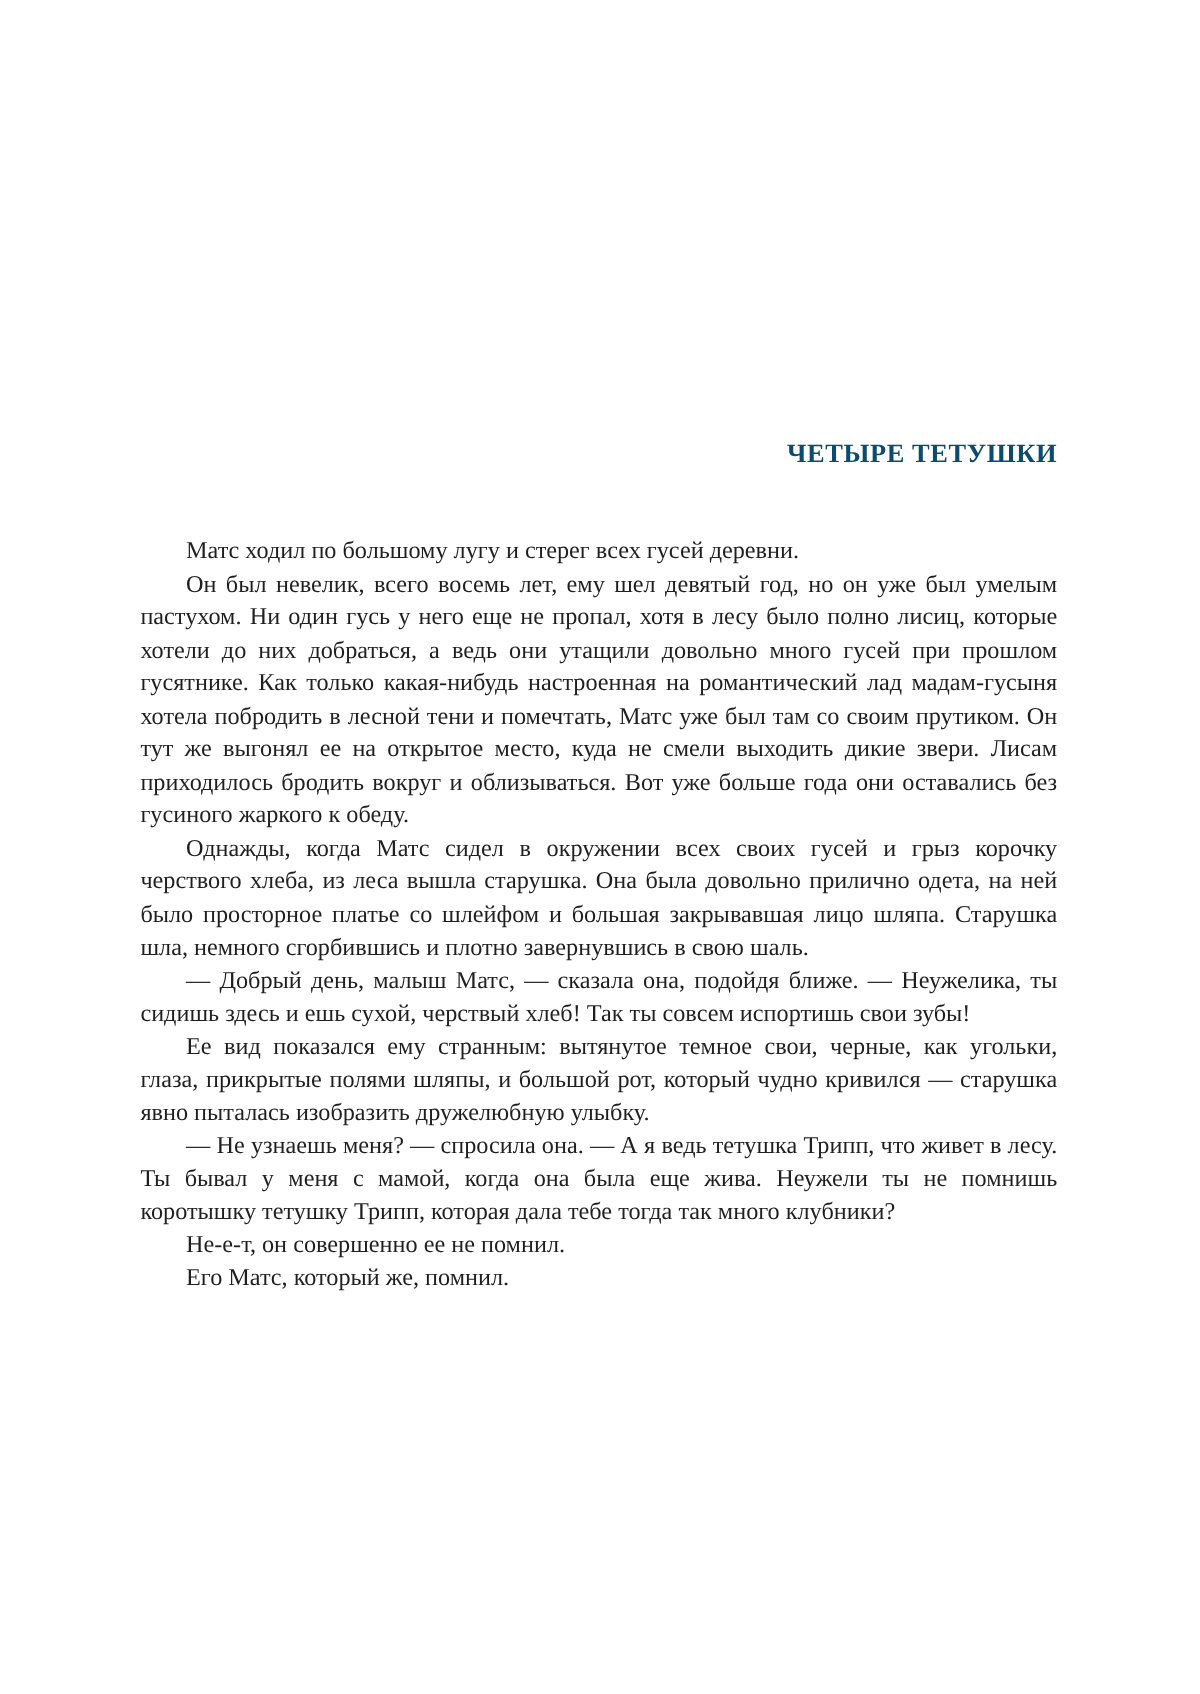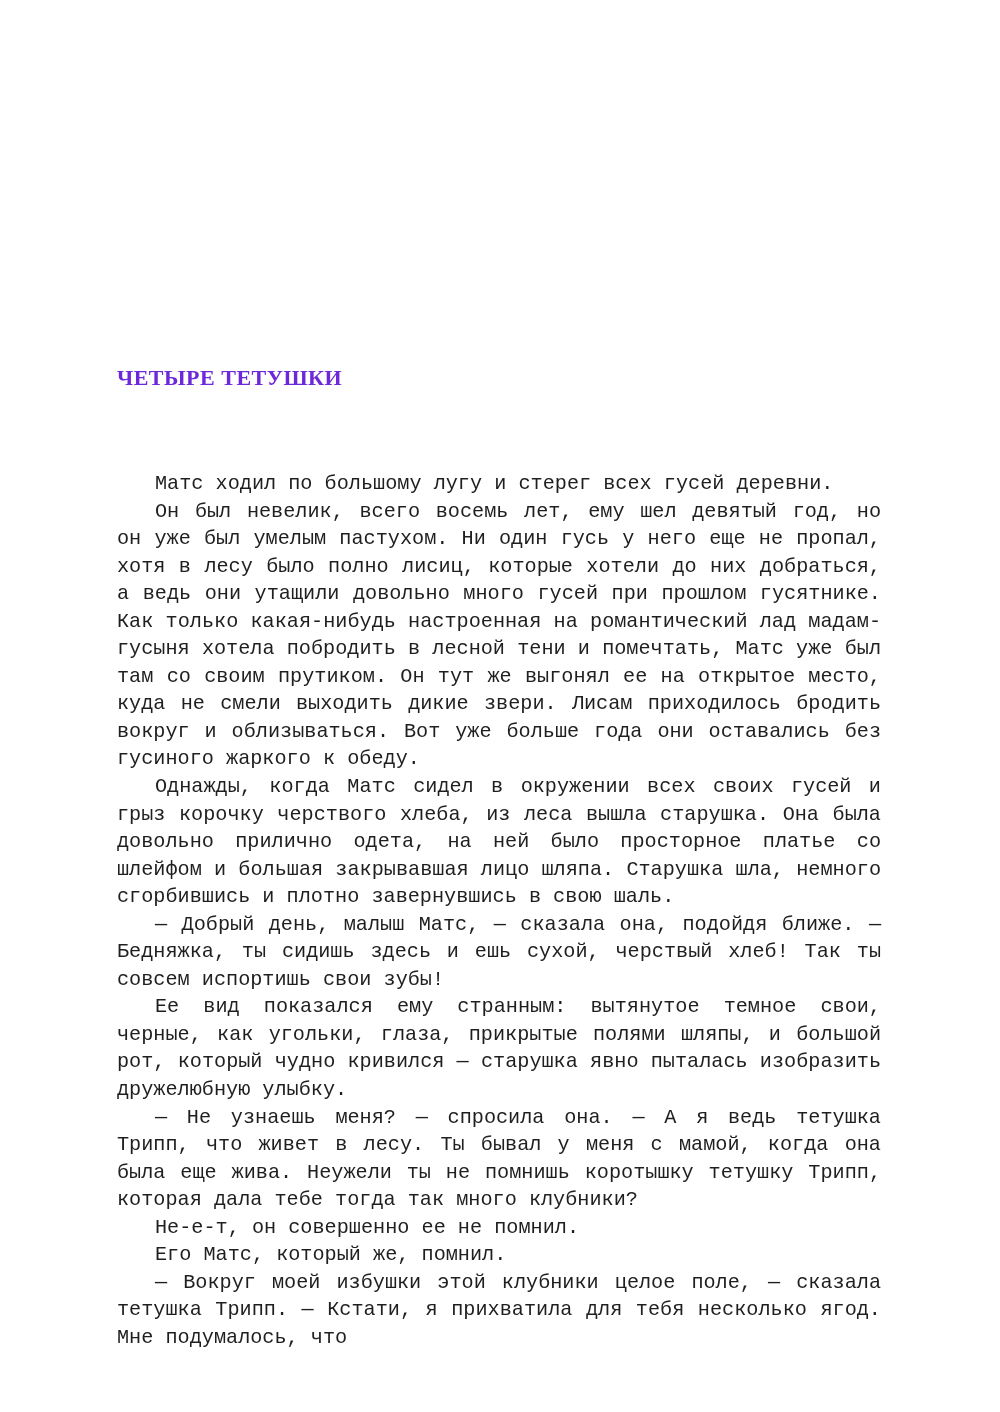--- a/index.html
+++ b/index.html
@@ -19,54 +19,52 @@
       position: absolute;
       left: 117px;
       top: 0;
       width: 764px;
     }
     .chapter-title {
       position: absolute;
       top: 362px;
       left: 0;
       width: 764px;
-      text-align: left;
+      text-align: right;
       font-size: 22px;
       font-weight: bold;
       letter-spacing: 0.5px;
-      color: #6d28d9;
+      color: #0c4a6e;
       margin: 0;
       line-height: 32px;
     }
     .body-text {
       position: absolute;
-      top: 470px;
+      top: 446px;
       left: 0;
       width: 764px;
-      font-family: Liberation Mono, monospace;
     }
     .para {
       margin: 0;
       font-size: 20.2px;
       line-height: 27.55px;
       text-align: justify;
       text-indent: 38px;
       hyphens: manual;
     }
   </style>
 </head>
 <body>
 
 <div class="page">
   <h1 class="chapter-title">ЧЕТЫРЕ ТЕТУШКИ</h1>
 
   <div class="body-text">
     <p class="para">Матс ходил по большому лугу и стерег всех гусей деревни.</p>
     <p class="para">Он был невелик, всего восемь лет, ему шел девятый год, но он уже был умелым пастухом. Ни один гусь у него еще не пропал, хотя в лесу было полно лисиц, которые хотели до них добраться, а ведь они утащили довольно много гусей при прошлом гусятнике. Как только какая-нибудь настроенная на романтический лад мадам-гусыня хотела побродить в лесной тени и помечтать, Матс уже был там со своим прутиком. Он тут же выгонял ее на открытое место, куда не смели выходить дикие звери. Лисам приходилось бродить вокруг и облизываться. Вот уже больше года они оставались без гусиного жаркого к обеду.</p>
     <p class="para">Однажды, когда Матс сидел в окружении всех своих гусей и грыз корочку черствого хлеба, из леса вышла старушка. Она была довольно прилично оде­та, на ней было просторное платье со шлейфом и большая закрывавшая лицо шляпа. Старушка шла, немного сгорбившись и плотно завернувшись в свою шаль.</p>
-    <p class="para">— Добрый день, малыш Матс, — сказала она, подойдя ближе. — Бедняж­ка, ты сидишь здесь и ешь сухой, черствый хлеб! Так ты совсем испортишь свои зубы!</p>
+    <p class="para">— Добрый день, малыш Матс, — сказала она, подойдя ближе. — Неужели­ка, ты сидишь здесь и ешь сухой, черствый хлеб! Так ты совсем испортишь свои зубы!</p>
     <p class="para">Ее вид показался ему странным: вытянутое темное свои, черные, как угольки, глаза, прикрытые полями шляпы, и большой рот, который чудно кривился — старушка явно пыталась изобразить дружелюбную улыбку.</p>
     <p class="para">— Не узнаешь меня? — спросила она. — А я ведь тетушка Трипп, что жи­вет в лесу. Ты бывал у меня с мамой, когда она была еще жива. Неужели ты не помнишь коротышку тетушку Трипп, которая дала тебе тогда так много клуб­ники?</p>
     <p class="para">Не-е-т, он совершенно ее не помнил.</p>
     <p class="para">Его Матс, который же, помнил.</p>
-    <p class="para">— Вокруг моей избушки этой клубники целое поле, — сказала тетушка Трипп. — Кстати, я прихватила для тебя несколько ягод. Мне подумалось, что</p>
   </div>
 </div>
 
 </body></html>

